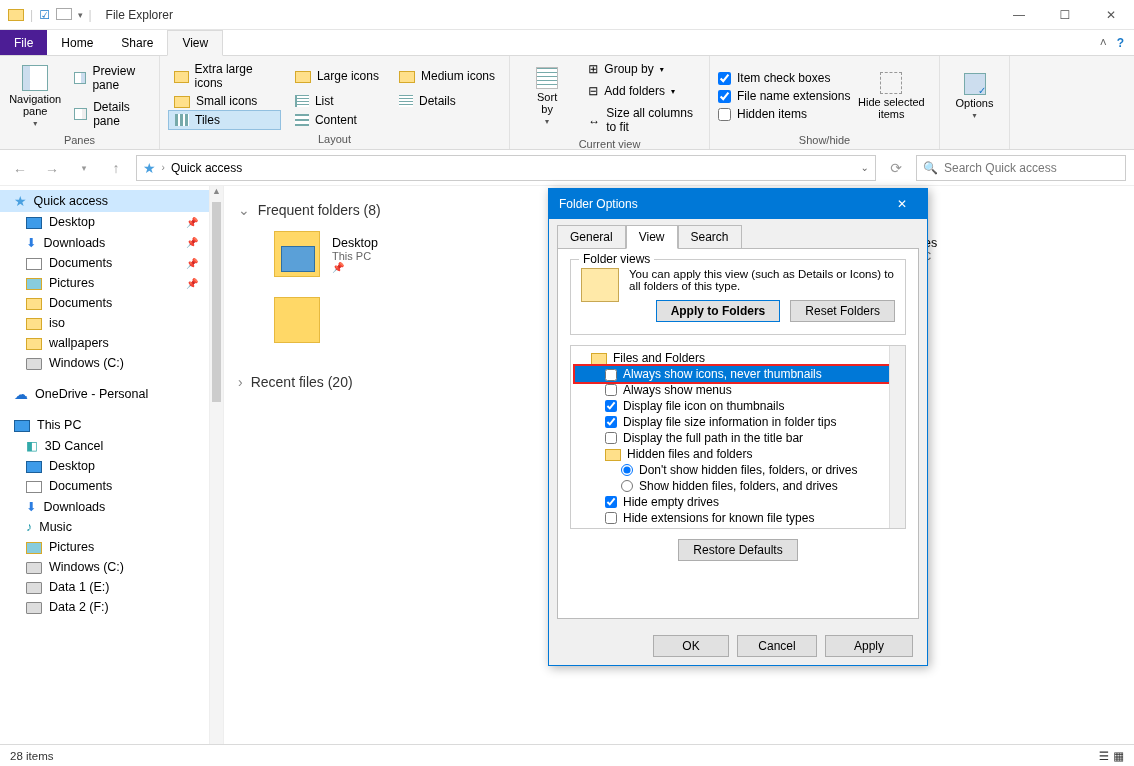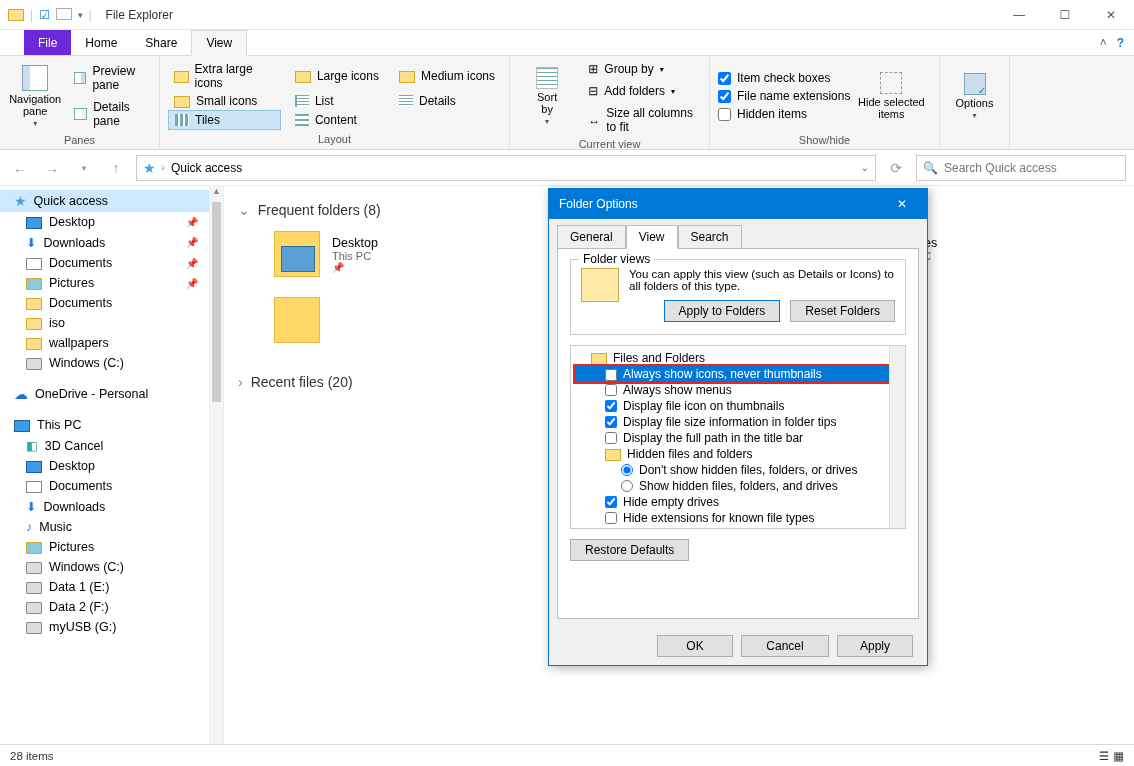--- a/index.html
+++ b/index.html
@@ -5,21 +5,21 @@
 * { box-sizing: border-box; margin: 0; padding: 0; font-family: "Segoe UI", sans-serif; }
 body { width: 1134px; height: 766px; background: #fff; overflow: hidden; font-size: 12px; color: #000; position: relative; }
 .titlebar { height: 30px; display: flex; align-items: center; border-bottom: 1px solid #e5e5e5; }
 .titlebar .qat { display: flex; align-items: center; gap: 6px; padding: 0 8px; }
 .titlebar .qat .ico { width: 16px; height: 16px; display: inline-block; }
 .titlebar .title { margin-left: 6px; color: #333; }
 .titlebar .winbtns { margin-left: auto; display: flex; }
 .titlebar .winbtns div { width: 46px; height: 30px; display: flex; align-items: center; justify-content: center; color: #555; }
 .menubar { height: 26px; display: flex; align-items: stretch; border-bottom: 1px solid #dadada; position: relative; }
 .tab { padding: 0 14px; display: flex; align-items: center; font-size: 12px; }
-.tab.file { background: #6d28d9; color: #fff; margin-left: 24px; }
+.tab.file { background: #4c1d95; color: #fff; }
 .tab.active { background: #f5f5f5; border: 1px solid #dadada; border-bottom: 1px solid #f5f5f5; margin-bottom: -1px; }
 .ribbon { height: 94px; background: #f5f5f5; border-bottom: 1px solid #dadada; display: flex; }
 .rgroup { border-right: 1px solid #e1e1e1; padding: 4px 8px; display: flex; flex-direction: column; }
 .rgroup .body { flex: 1; display: flex; gap: 6px; }
 .rgroup .label { text-align: center; font-size: 11px; color: #555; padding-top: 2px; }
 .chk { display: flex; align-items: center; gap: 6px; font-size: 12px; padding: 2px 0; }
 .chk input { width: 13px; height: 13px; }
 .bigbtn { display: flex; flex-direction: column; align-items: center; justify-content: center; width: 70px; height: 72px; gap: 2px; font-size: 11px; text-align: center; }
 .smallbtn { display: flex; align-items: center; gap: 6px; padding: 2px 6px; font-size: 12px; }
 .smallbtn.sel { background: #cde6f7; border: 1px solid #92c0e0; }
@@ -49,21 +49,21 @@
 .dlg-title { height: 30px; background: #0078d7; color: #fff; display: flex; align-items: center; padding: 0 10px; }
 .dlg-title .x { margin-left: auto; width: 30px; text-align: center; }
 .dlg-tabs { display: flex; padding: 6px 8px 0; gap: 0; }
 .dlg-tabs .t { padding: 4px 12px; border: 1px solid #bbb; background: #f0f0f0; font-size: 12px; margin-bottom: -1px; }
 .dlg-tabs .t.active { background: #fff; border-bottom: 1px solid #fff; z-index: 2; }
 .dlg-body { margin: 0 8px 8px; border: 1px solid #bbb; background: #fff; padding: 10px 12px; flex: 1; display: flex; flex-direction: column; gap: 10px; }
 .fieldset { border: 1px solid #ccc; padding: 8px 10px 12px; position: relative; }
 .fieldset .legend { position: absolute; top: -8px; left: 8px; background: #fff; padding: 0 4px; font-size: 12px; }
 .fbtns { display: flex; gap: 10px; justify-content: flex-end; margin-top: 8px; }
 .btn { border: 1px solid #adadad; background: #e1e1e1; padding: 3px 14px; font-size: 12px; }
-.btn.blue { border: 1px solid #0078d7; }
+.btn.blue { border: 1px solid #0078d7; font-weight: bold; }
 .tree { border: 1px solid #ccc; height: 184px; overflow: hidden; padding: 4px; font-size: 12px; position: relative; }
 .tree .row { display: flex; align-items: center; gap: 6px; padding: 1px 0 1px 16px; }
 .tree .row.lv1 { padding-left: 30px; }
 .tree .row.lv2 { padding-left: 46px; }
 .tree .row.hl { outline: 2px solid #e22; background: #0078d7; color: #fff; align-items: flex-end; }
 .tree input { width: 12px; height: 12px; }
 .sb { position: absolute; right: 0; top: 0; bottom: 0; width: 16px; background: #f0f0f0; border-left: 1px solid #ddd; }
 .dlg-footer { display: flex; gap: 8px; justify-content: flex-end; padding: 8px 14px; }
 .drive-icon { width:16px; height:12px; background:#ddd; border:1px solid #888; border-radius:1px; display:inline-block; margin-top:2px;}
 .folder-icon { width:16px; height:12px; background:#ffe08a; border:1px solid #d6a92b; display:inline-block; margin-top:2px;}
@@ -331,24 +331,20 @@
         <span>Windows (C:)</span>
       </div>
     <div class="item">
         <span class="drive-icon"></span>
         <span>Data 1 (E:)</span>
       </div>
     <div class="item">
         <span class="drive-icon"></span>
         <span>Data 2 (F:)</span>
       </div>
-    <div class="item">
-        <span class="drive-icon"></span>
-        <span>myUSB (G:)</span>
-      </div>
   </div>
 
   <div style="width:14px;background:#f4f4f4;border-right:1px solid #eee;position:relative">
     <div style="position:absolute;top:0;left:0;right:0;height:14px;text-align:center;color:#888;font-size:9px">▲</div>
     <div style="position:absolute;top:16px;left:2px;right:2px;height:200px;background:#ccc"></div>
   </div>
 
   <div class="content">
     <div class="section-h">
         <span class="chev">⌄</span>
@@ -481,22 +477,22 @@
             <span>Hide extensions for known file types</span>
           </div>
         <div class="row lv1">
             <input type="checkbox" checked="" style="">
             <span>Hide folder merge conflicts</span>
           </div>
         <div class="sb"></div>
       </div>
     </div>
 
-    <div style="display:flex;justify-content:flex-start">
+    <div style="display:flex;justify-content:center">
       <button class="btn">Restore Defaults</button>
     </div>
   </div>
   <div class="dlg-footer">
     <button class="btn" style="width:76px">OK</button>
-    <button class="btn" style="width:88px">Cancel</button>
-    <button class="btn" style="width:76px">Apply</button>
+    <button class="btn" style="width:80px">Cancel</button>
+    <button class="btn" style="width:88px">Apply</button>
   </div>
 </div>
 
 </body></html>

